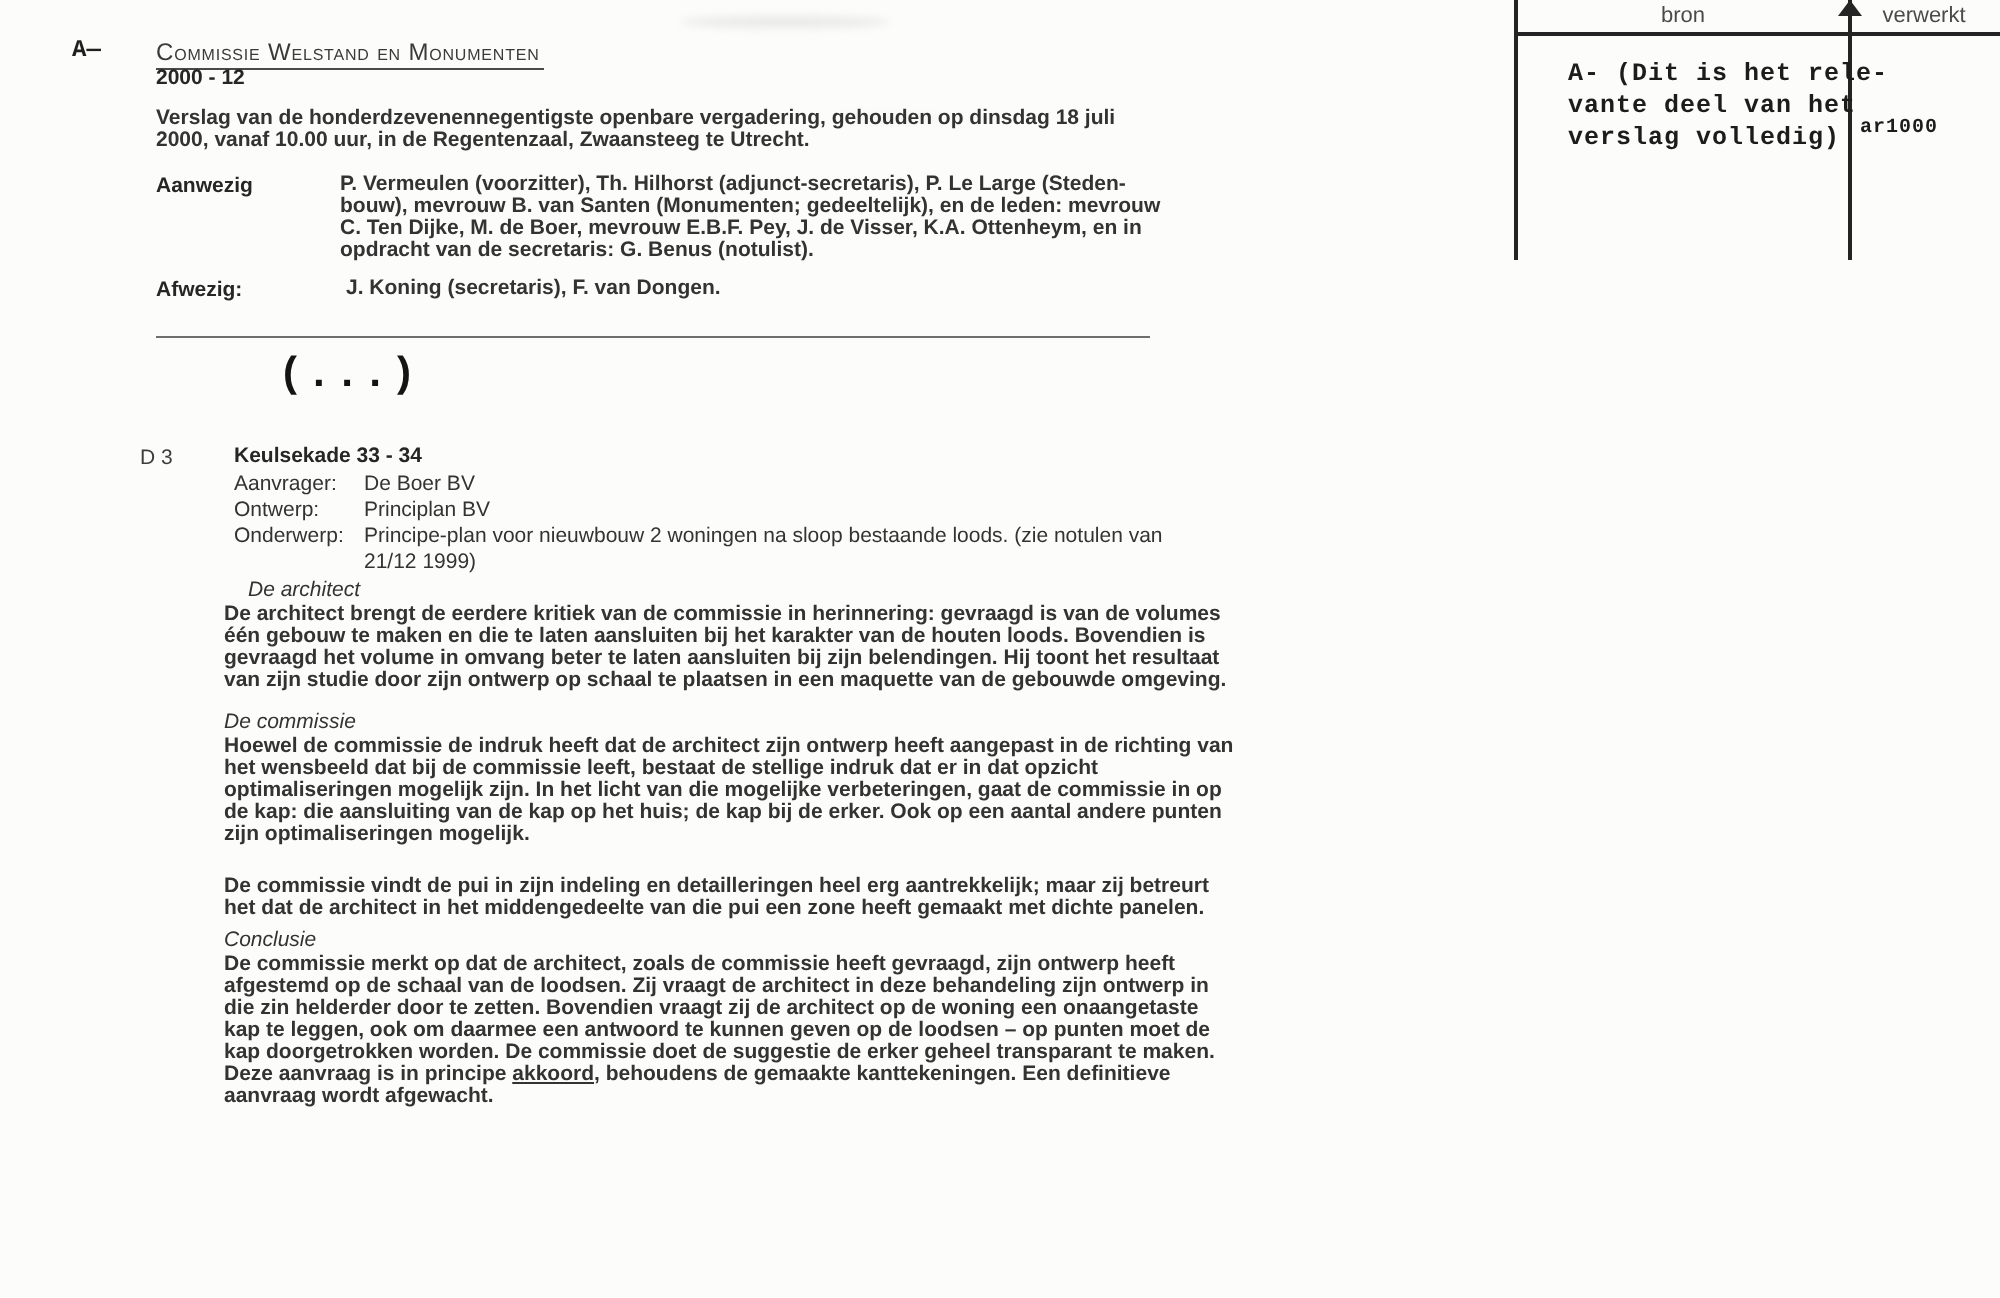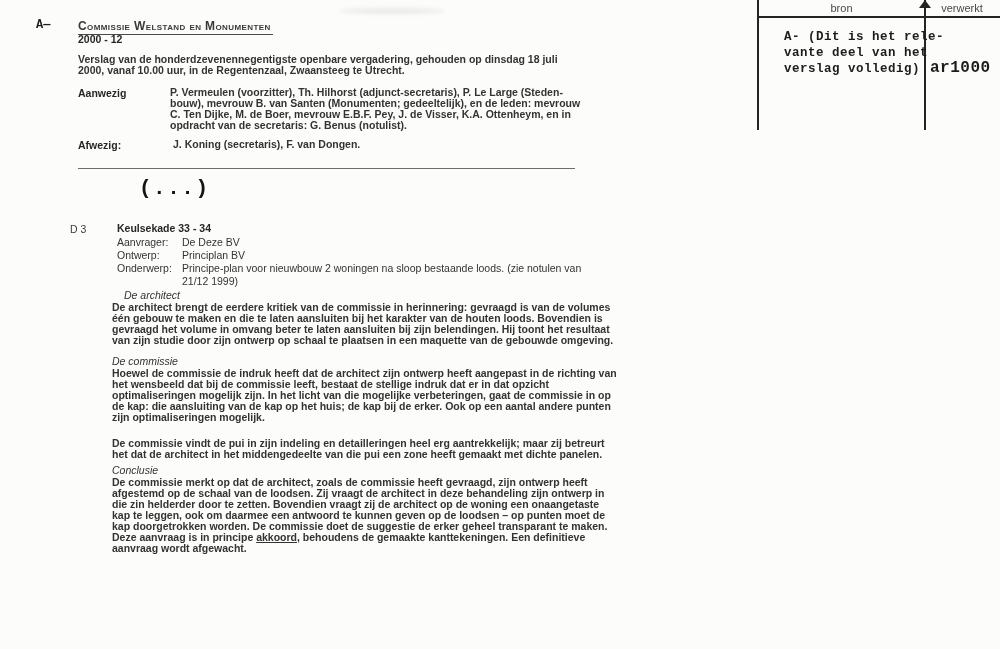--- a/index.html
+++ b/index.html
@@ -16,21 +16,21 @@
   .body-text { font-size: 10.5px; line-height: 11px; color: #333; font-weight: bold; }
   .bold { font-weight: bold; color: #262626; }
   .mono { font-family: "Liberation Mono", "DejaVu Sans Mono", monospace; }
 
   
   #marker-a { left: 36px; top: 18px; font-size: 12px; font-weight: bold; color: #1f1f1f; }
   #org-title {
     left: 78px; top: 19px;
     font-variant: small-caps;
     font-size: 12px; letter-spacing: 0.4px;
-    color: #3a3a3a; font-weight: 700;
+    color: #3a3a3a; font-weight: 400;
     border-bottom: 1px solid #4a4a4a;
     padding: 0 2px 1px 0;
   }
   #report-number { left: 78px; top: 33px; font-size: 10.5px; }
   #meeting-intro { left: 78px; top: 54px; width: 545px; }
 
   
   #present-label { left: 78px; top: 87px; font-size: 10.5px; }
   #present-value { left: 170px; top: 87px; width: 470px; }
   #absent-label  { left: 78px; top: 139px; font-size: 10.5px; }
@@ -71,21 +71,21 @@
     border-right: 6px solid transparent;
     border-bottom: 8px solid #242424;
   }
   #bron-header     { left: 759px; top: 2px; width: 165px; text-align: center; font-size: 11px; color: #4a4a4a; }
   #verwerkt-header { left: 926px; top: 2px; width: 72px; text-align: center; font-size: 11px; color: #4a4a4a; }
   #bron-note {
     left: 784px; top: 29px;
     font-size: 12.5px; line-height: 16px; font-weight: bold;
     color: #1c1c1c; letter-spacing: 0.5px;
   }
-  #verwerkt-value { left: 930px; top: 59px; font-size: 16px; font-weight: bold; color: #1c1c1c; letter-spacing: 0.5px; }
+  #verwerkt-value { left: 930px; top: 59px; font-size: 10px; font-weight: bold; color: #1c1c1c; letter-spacing: 0.5px; }
 
   
   .smudge { background: #9a9a9a; border-radius: 50%; filter: blur(2px); }
   #smudge-1 { left: 340px; top: 8px; width: 105px; height: 6px; opacity: 0.18; }
   #smudge-2 { left: 418px; top: 57px; width: 55px; height: 4px; opacity: 0.08; }
 </style>
 </head>
 <body>
 
 <div class="abs smudge" id="smudge-1"></div>
@@ -106,21 +106,21 @@
 <div class="abs bold" id="absent-label">Afwezig:</div>
 <div class="abs pre body-text" id="absent-value">J. Koning (secretaris), F. van Dongen.</div>
 
 <div class="abs" id="section-divider"></div>
 <div class="abs mono" id="omission-mark">(...)</div>
 
 <div class="abs" id="case-number">D 3</div>
 <div class="abs bold" id="case-address">Keulsekade 33 - 34</div>
 
 <div class="abs field-label" id="f0-label">Aanvrager:</div>
-<div class="abs field-value" id="f0-value">De Deze BV</div>
+<div class="abs field-value" id="f0-value">De Boer BV</div>
 <div class="abs field-label" id="f1-label">Ontwerp:</div>
 <div class="abs field-value" id="f1-value">Principlan BV</div>
 <div class="abs field-label" id="f2-label">Onderwerp:</div>
 <div class="abs pre field-value" id="f2-value">Principe-plan voor nieuwbouw 2 woningen na sloop bestaande loods. (zie notulen van
 21/12 1999)</div>
 
 <div class="abs sec-heading" id="architect-heading">De architect</div>
 <div class="abs pre body-text" id="architect-paragraph">De architect brengt de eerdere kritiek van de commissie in herinnering: gevraagd is van de volumes
 één gebouw te maken en die te laten aansluiten bij het karakter van de houten loods. Bovendien is
 gevraagd het volume in omvang beter te laten aansluiten bij zijn belendingen. Hij toont het resultaat

